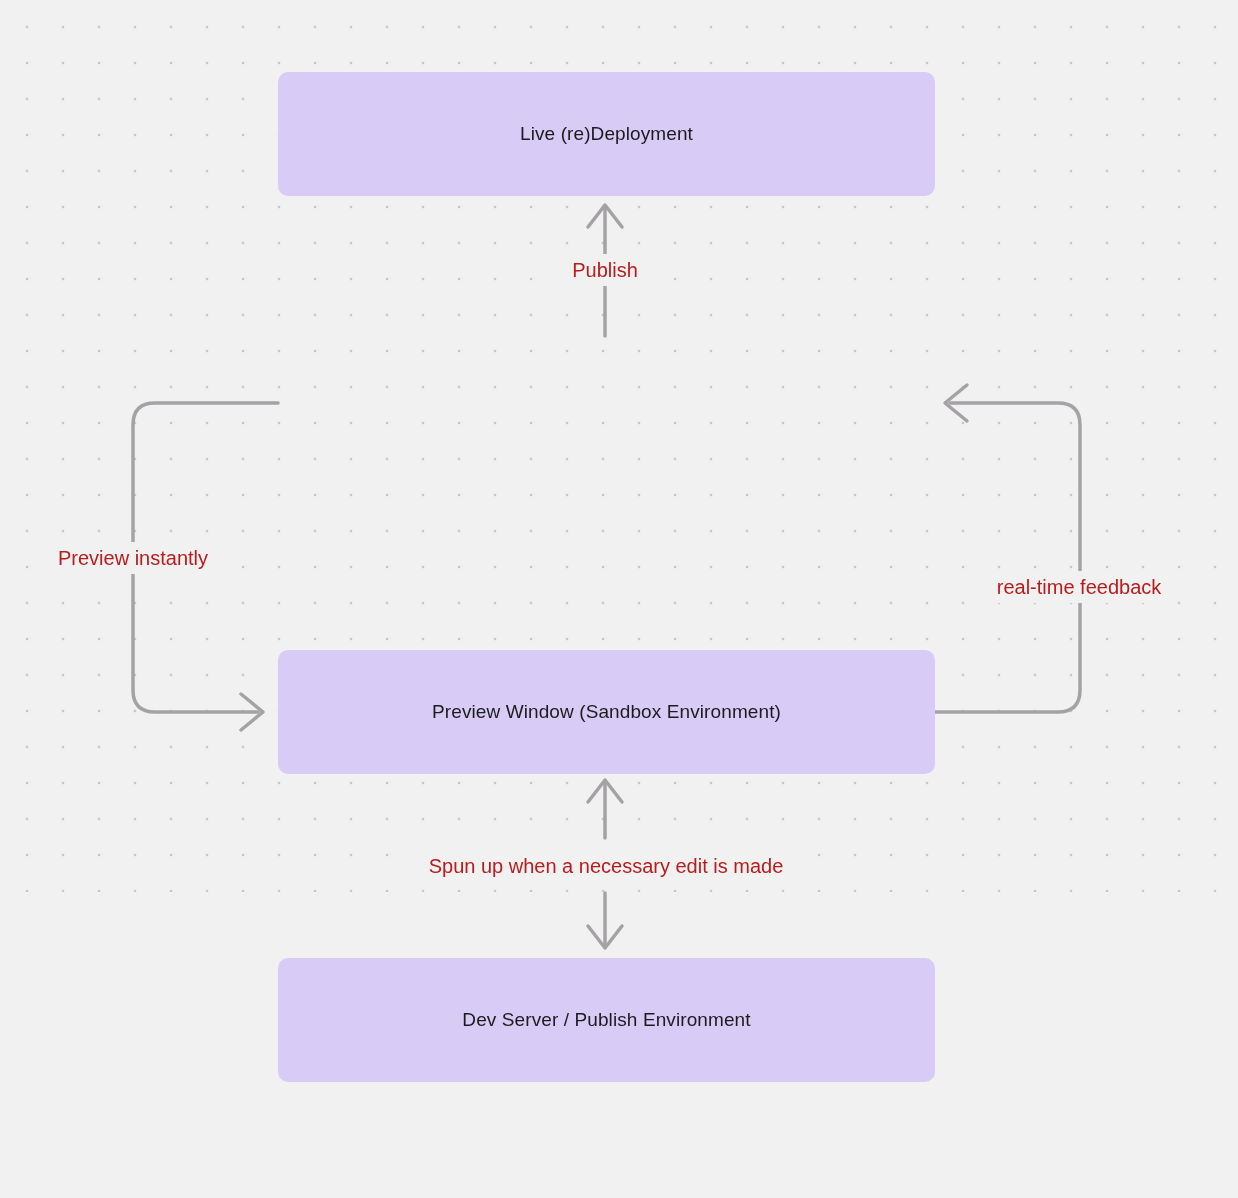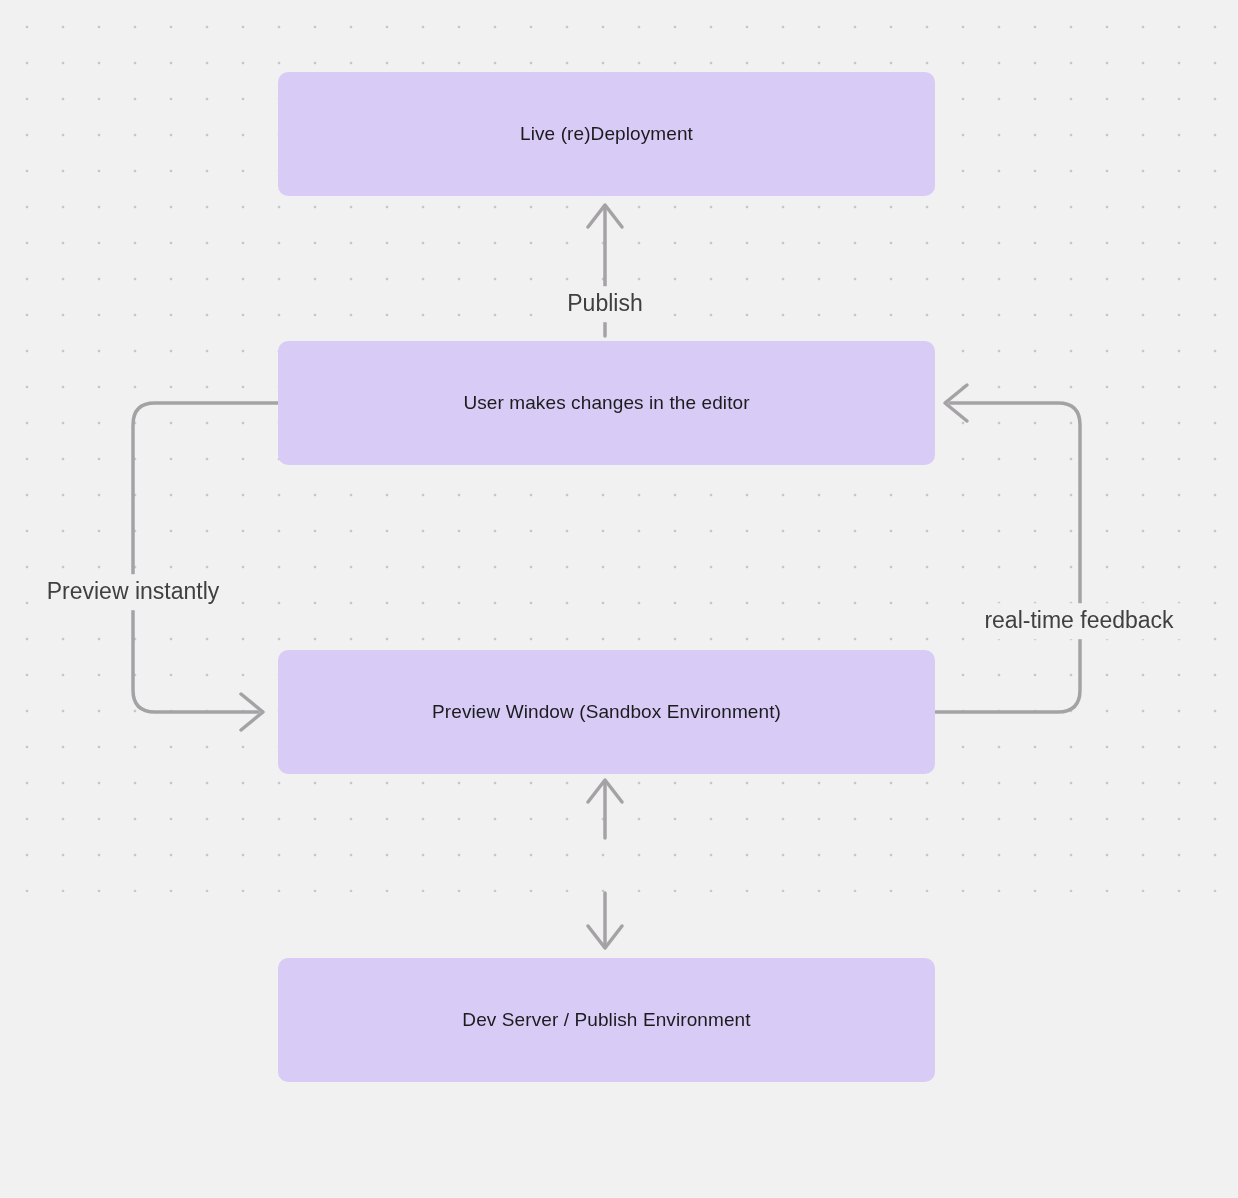--- a/index.html
+++ b/index.html
@@ -49,25 +49,24 @@
   .node span {
     font-size: 19px;
     color: #1c1c1f;
     letter-spacing: 0.1px;
   }
   .edge-label {
     position: absolute;
     transform: translate(-50%, -50%);
     background: #f2f1f2;
     padding: 4px 7px;
-    font-size: 23px;
-    color: #404040;
+    font-size: 20px;
+    color: #b91c1c;
     white-space: nowrap;
     line-height: 1.2;
-    margin-top: 34px;
   }
 </style>
 </head>
 <body>
 
 <div class="canvas">
 
   <svg class="edges-svg" viewBox="0 0 1238 1198" fill="none" stroke="#a4a2a5" stroke-width="3.5" stroke-linecap="round" stroke-linejoin="round">
 
     <g>
@@ -90,32 +89,30 @@
       <polyline points="588,802 605,780 622,802"></polyline>
       <path d="M 605 893 L 605 945"></path>
       <polyline points="588,926 605,948 622,926"></polyline>
     </g>
   </svg>
 
   <div class="node" style="top: 72px;">
     <span>Live (re)Deployment</span>
   </div>
 
-  <div class="node" style="top: 341px;">
-    <span>User makes changes in the editor</span>
-  </div>
 
   <div class="node" style="top: 650px;">
     <span>Preview Window (Sandbox Environment)</span>
   </div>
 
   <div class="node" style="top: 958px;">
     <span>Dev Server / Publish Environment</span>
   </div>
 
   <div class="edge-label" style="left: 605px; top: 270px;">Publish</div>
 
   <div class="edge-label" style="left: 133px; top: 558px;">Preview instantly</div>
 
   <div class="edge-label" style="left: 1079px; top: 587px;">real-time feedback</div>
 
+  <div class="edge-label" style="left: 606px; top: 866px;">Spun up when a necessary edit is made</div>
 
 </div>
 
 </body></html>

